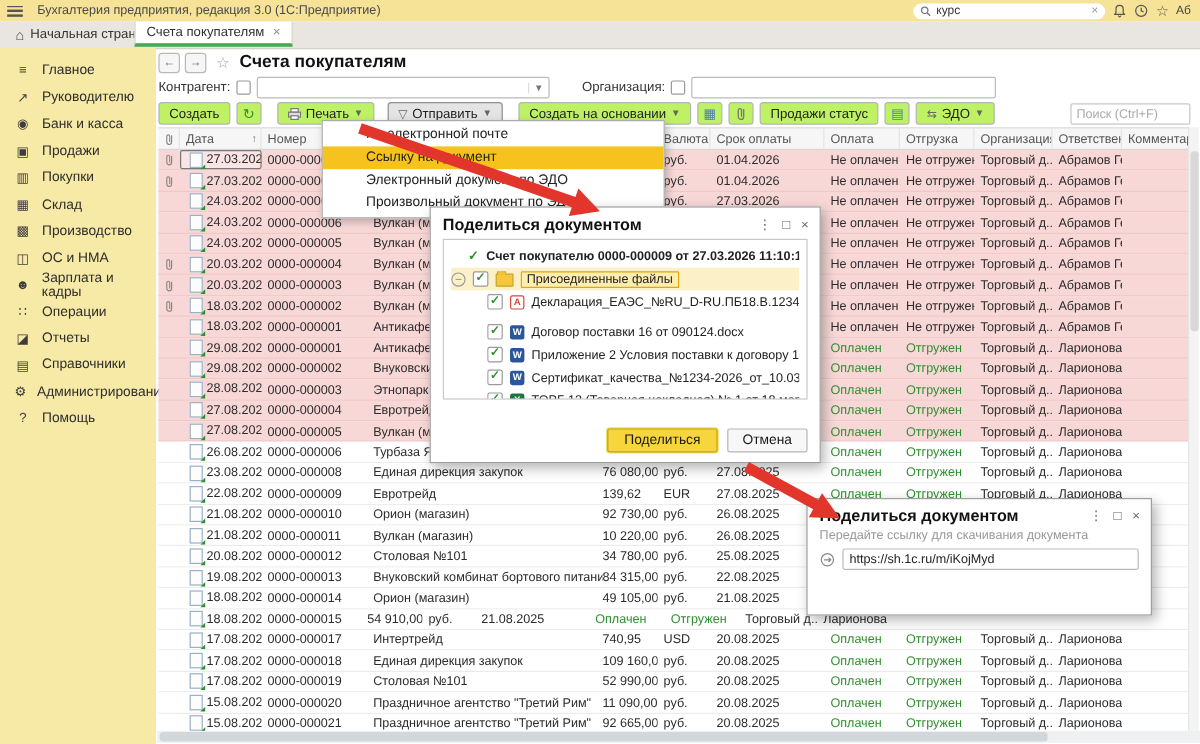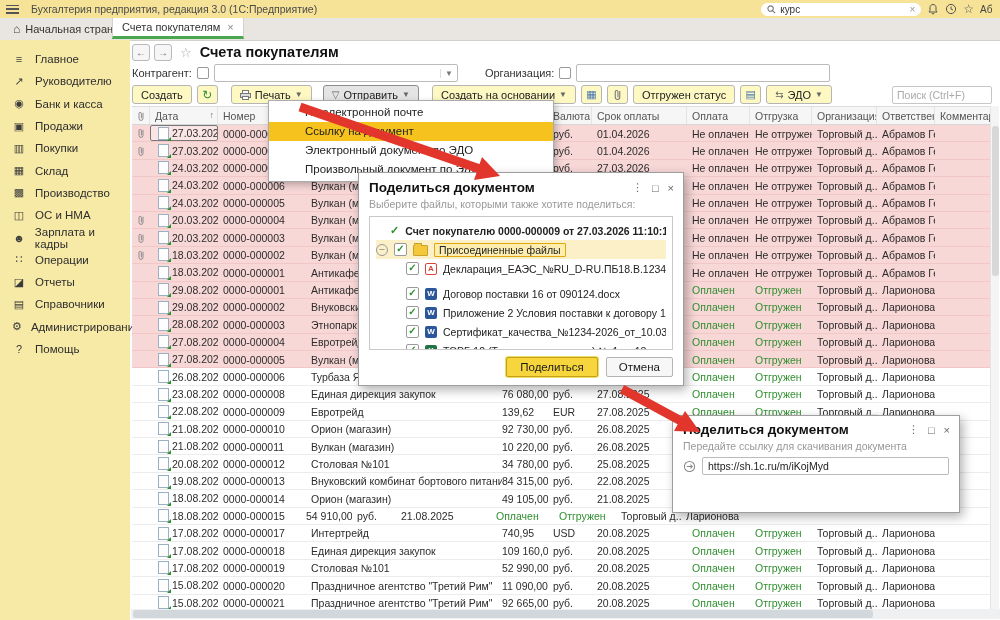--- a/index.html
+++ b/index.html
@@ -30,21 +30,21 @@
   
   .navrow{left:132px;top:42px;width:860px;height:20px;display:flex;align-items:center;gap:4px;}
   .navbtn{width:16px;height:15px;border:1px solid #b9b9b9;border-radius:3px;background:#f6f6f6;color:#666;font-size:10px;display:flex;align-items:center;justify-content:center;cursor:pointer;}
   .favstar{color:#a9a9a9;font-size:13px;margin:0 4px;}
   .pagetitle{font-size:14.5px;font-weight:bold;color:#111;}
   .filterrow{left:132px;top:64px;width:860px;height:18px;display:flex;align-items:center;gap:5px;font-size:11px;}
   .cb{width:10px;height:10px;border:1px solid #9a9a9a;background:#fff;border-radius:2px;}
   .combo{height:16px;border:1px solid #bbb;border-radius:2px;background:#fff;display:flex;align-items:center;justify-content:flex-end;}
   .combo .arr{color:#777;font-size:8px;padding:0 4px;border-left:1px solid #ddd;}
   .toolbar{left:132px;top:84px;width:860px;height:21px;display:flex;align-items:center;gap:5px;}
-  .btn{height:19px;border:1px solid #b5b5b5;border-radius:3px;background:#fef9c3;display:flex;align-items:center;gap:4px;padding:0 8px;font-size:11px;color:#222;cursor:pointer;box-sizing:border-box;white-space:nowrap;}
+  .btn{height:19px;border:1px solid #b5b5b5;border-radius:3px;background:#bef264;display:flex;align-items:center;gap:4px;padding:0 8px;font-size:11px;color:#222;cursor:pointer;box-sizing:border-box;white-space:nowrap;}
   .btn .darr{font-size:8px;color:#666;}
   .btn.pressed{background:#e4e4e4;border-color:#8f8f8f;}
   .btn.iconbtn{padding:0 4px;width:21px;justify-content:center;}
   .grnarrow{color:#2f8f2f;font-size:12px;}
   .blueglyph{color:#4a78b0;font-size:11px;}
   .grayglyph{color:#666;font-size:10px;}
   .tsearch2{margin-left:auto;width:90px;height:16px;border:1px solid #c6c6c6;border-radius:2px;font-size:10.5px;color:#333;padding:0 4px;font-family:"Liberation Sans",sans-serif;}
   .tsearch2::placeholder{color:#aaa;}
   
   .thead{left:132px;top:106px;height:19px;display:flex;background:#f6f6f6;border-top:1px solid #ddd;border-bottom:1px solid #d7d7d7;box-sizing:border-box;}
@@ -264,21 +264,21 @@
       </span>
     <span class="btn iconbtn">
         <span class="blueglyph">▦</span>
       </span>
     <span class="btn iconbtn">
       <svg width="9" height="13" viewBox="0 0 10 14">
           <path d="M7.5 3v7a2.5 2.5 0 0 1-5 0V4a1.5 1.5 0 0 1 3 0v6" fill="none" stroke="#777" stroke-width="1.2"></path>
         </svg>
       </span>
     <span class="btn">
-        <span>Отгружен статус</span>
+        <span>Продажи статус</span>
       </span>
     <span class="btn iconbtn">
         <span class="blueglyph">▤</span>
       </span>
     <span class="btn">
         <span class="grayglyph">⇆</span>
         <span>ЭДО</span>
         <span class="darr">▼</span>
       </span>
     <input class="tsearch2" placeholder="Поиск (Ctrl+F)" style="">
@@ -814,21 +814,20 @@
       <div class="mi">Произвольный документ по ЭДО</div>
     </div>
 
   <div class="abs dlg dlg1">
     <div class="dlghead">
       <span class="dlgtitle">Поделиться документом</span>
       <span class="dlgico">⋮</span>
       <span class="dlgico">□</span>
       <span class="dlgico">×</span>
     </div>
-    <div class="dlgprompt">Выберите файлы, которыми также хотите поделиться:</div>
     <div class="filebox">
       <div class="frow bold">
         <span class="gcheck indent1">✓</span>
         <span>Счет покупателю 0000-000009 от 27.03.2026 11:10:13</span>
       </div>
       <div class="frow folderrow">
         <span class="collapse">–</span>
         <span class="ckb">✓</span>
         <span class="folderico"></span>
         <span class="chip">Присоединенные файлы</span>

